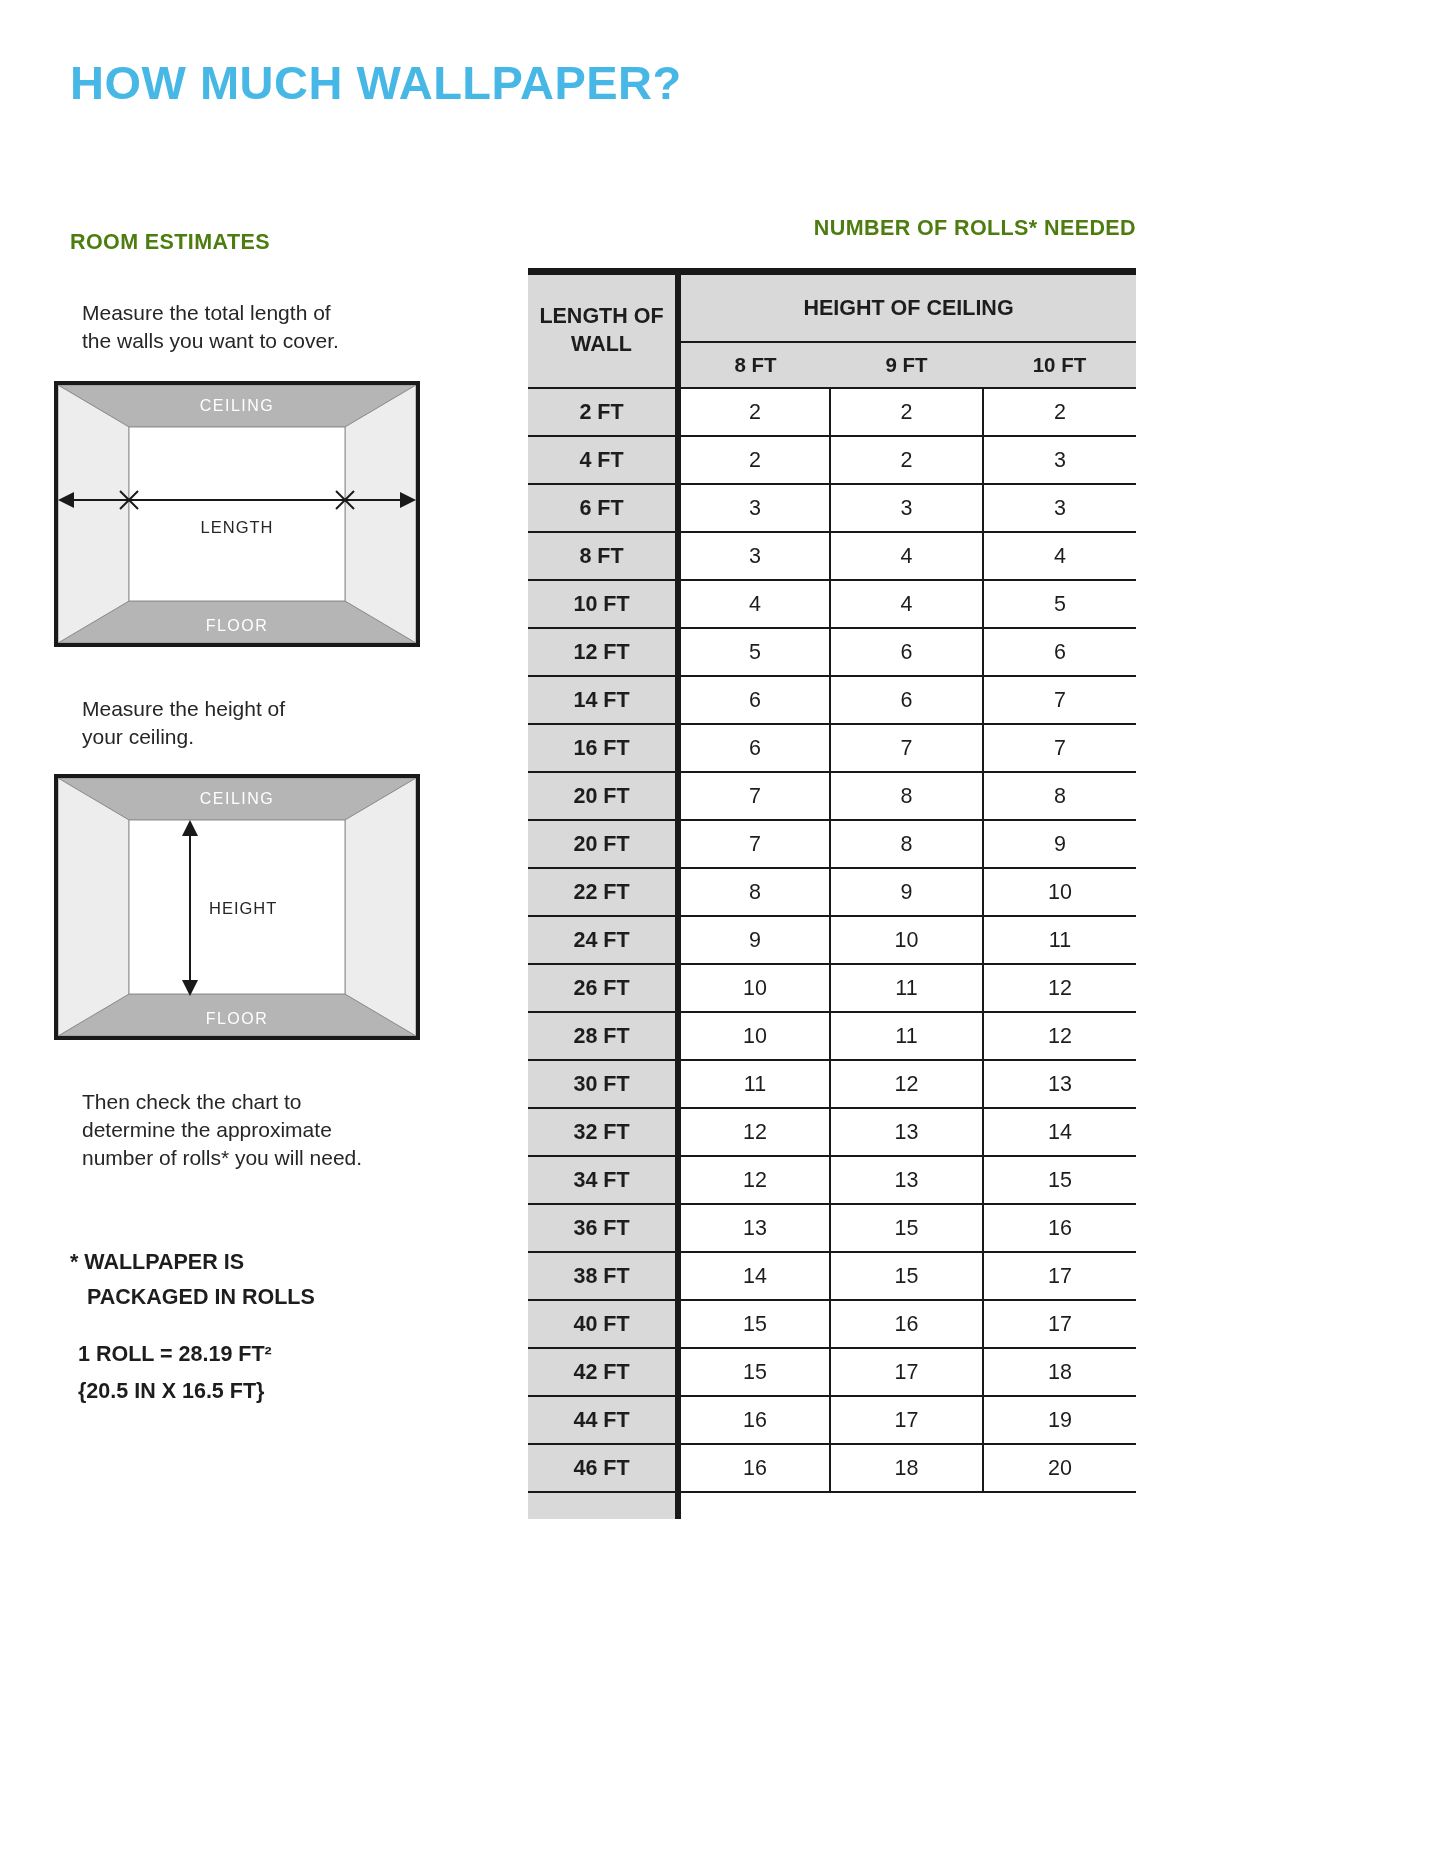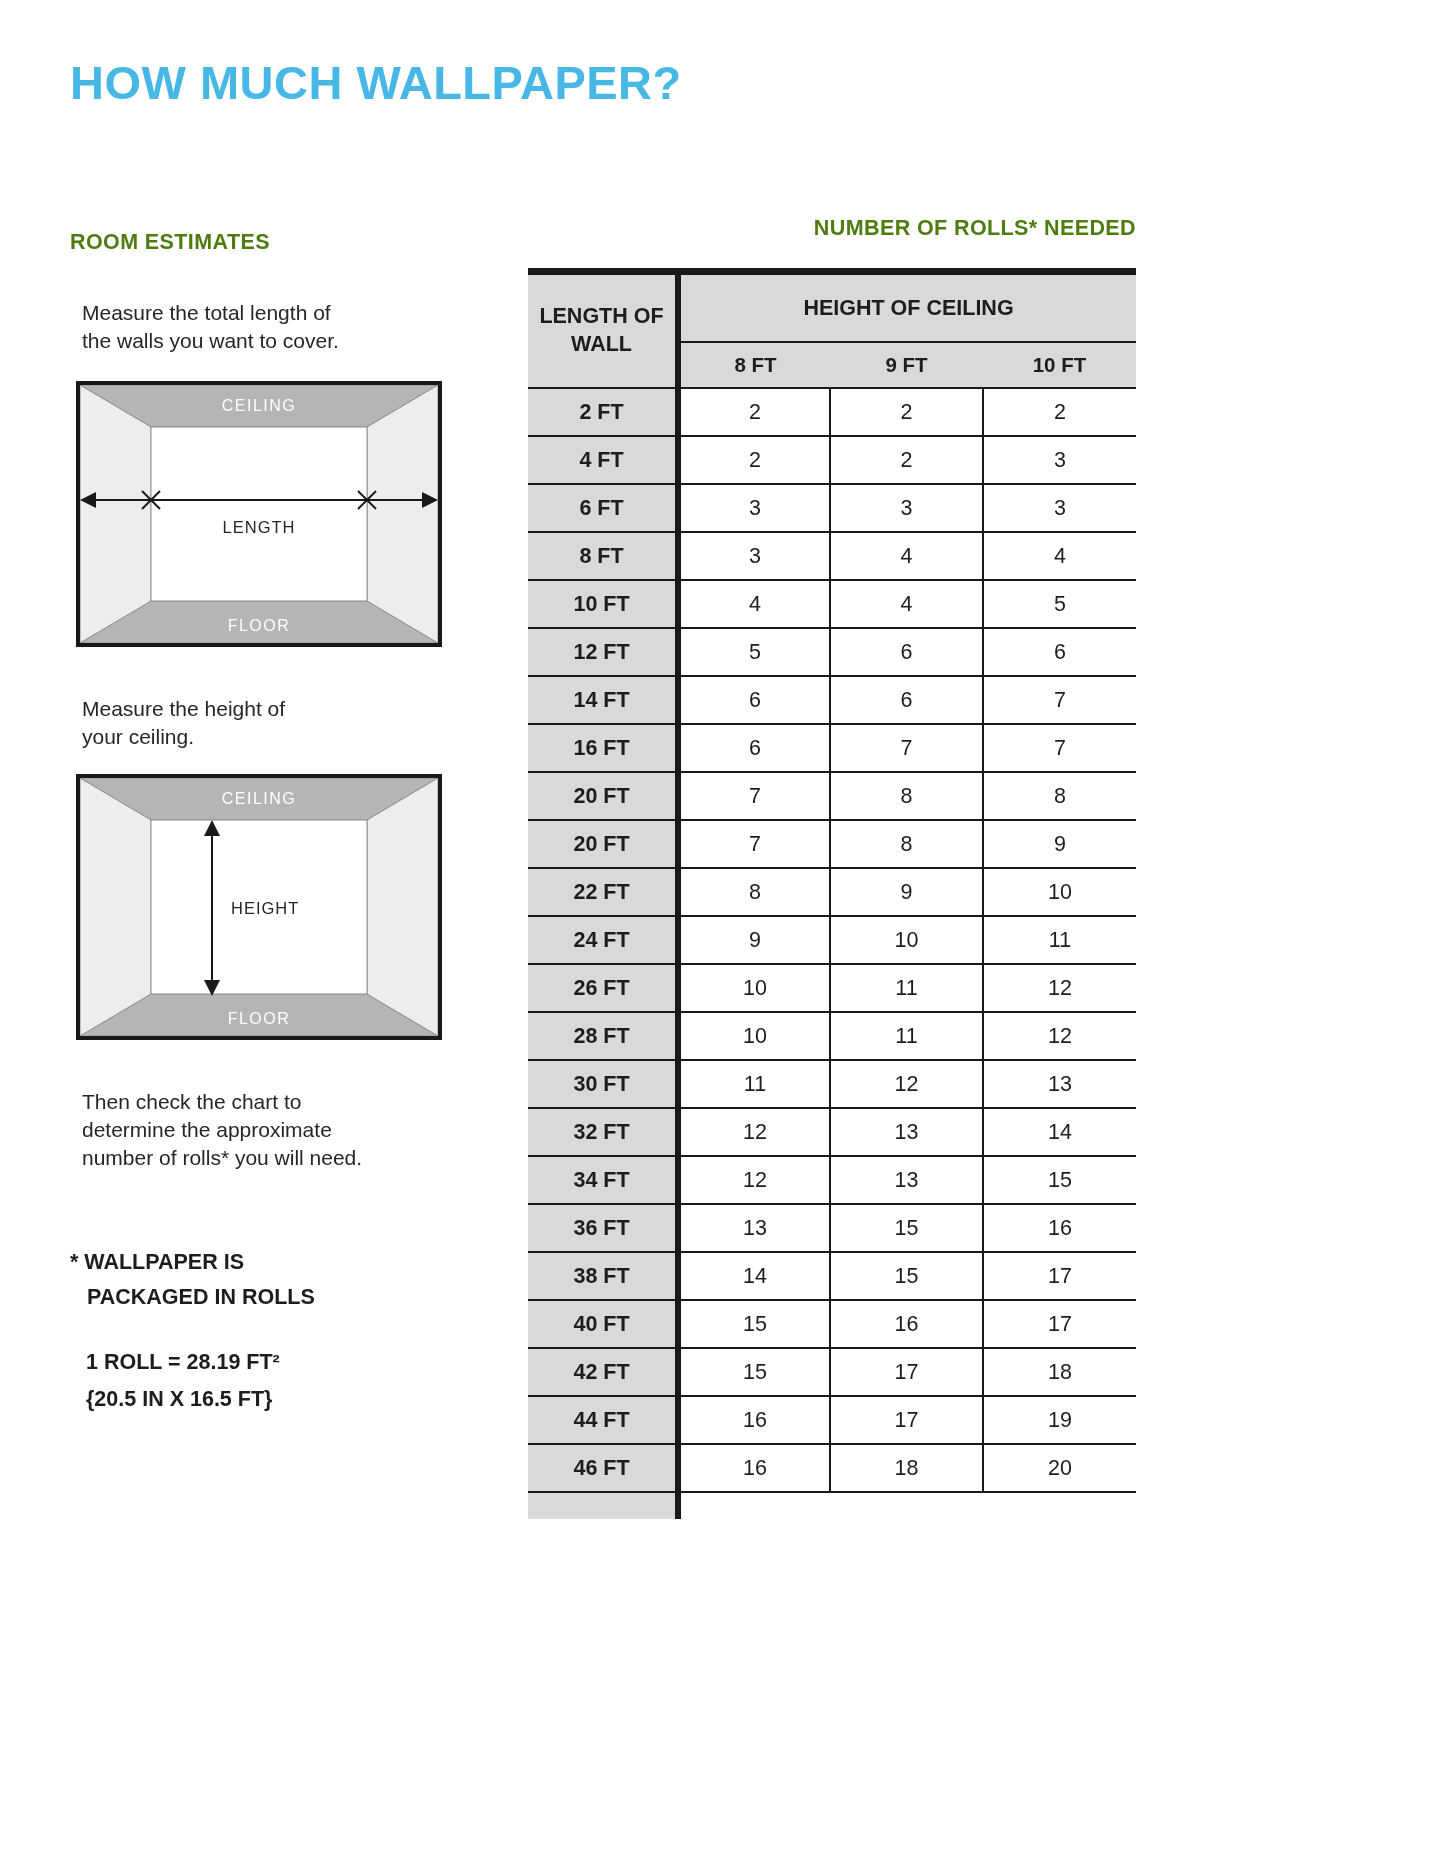--- a/index.html
+++ b/index.html
@@ -26,36 +26,36 @@
 
   .step{
     position:absolute;left:70px;margin:12px;
     font-size:21px;line-height:1.33;color:#262626;
     white-space:pre-line;
   }
   .step1{top:287px;}
   .step2{top:683px;}
   .step3{top:1076px;}
 
-  .diagram{position:absolute;left:76px;width:366px;height:266px;}
+  .diagram{position:absolute;left:54px;width:366px;height:266px;}
   .d1{top:381px;}
   .d2{top:774px;}
   .room-svg{width:366px;height:266px;display:block;}
   .band-label{fill:#ffffff;font-size:16px;letter-spacing:1.5px;font-family:"Liberation Sans",sans-serif;}
   .dim-label{fill:#262626;font-size:16.5px;letter-spacing:1px;font-family:"Liberation Sans",sans-serif;}
 
   .note{
     position:absolute;left:70px;top:1245px;margin:0;
     font-size:21.5px;font-weight:700;line-height:1.62;color:#1d1d1d;
   }
   .note-l1{display:block;}
   .note-l2{display:block;padding-left:17px;text-align:right;}
 
   .rollinfo{
-    position:absolute;left:70px;top:1328px;margin:16px;
+    position:absolute;left:70px;top:1328px;margin:8px;
     font-size:21.5px;font-weight:700;line-height:1.72;color:#1d1d1d;
   }
   .roll-l1,.roll-l2{display:block;}
 
   .table-wrap{position:absolute;left:528px;top:268px;width:608px;}
   table.rolls{
     border-collapse:collapse;table-layout:fixed;width:608px;
     border-top:7px solid #191919;
     color:#1d1d1d;
   }

